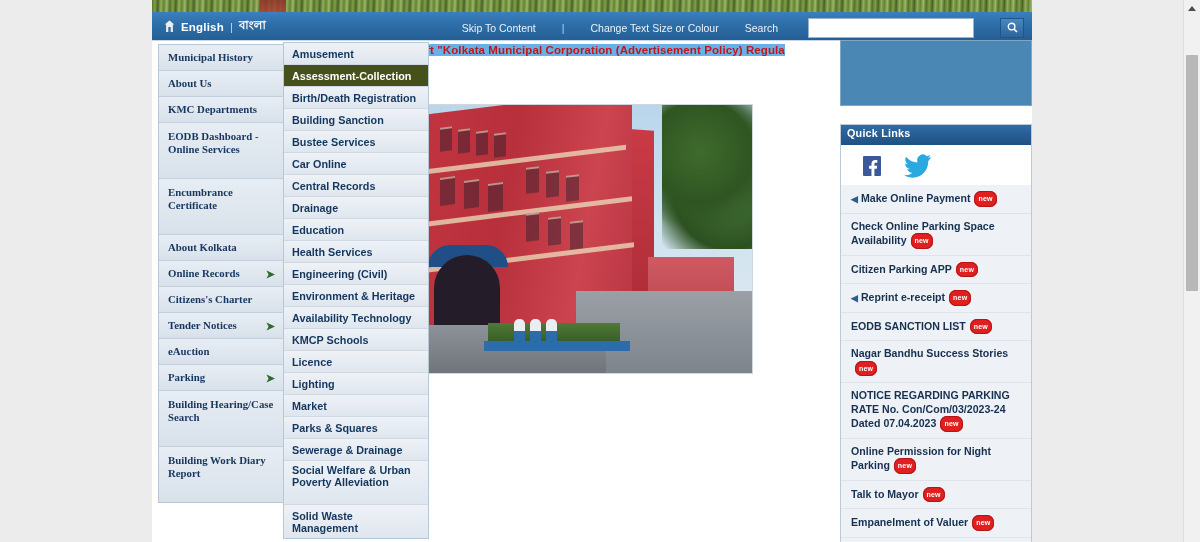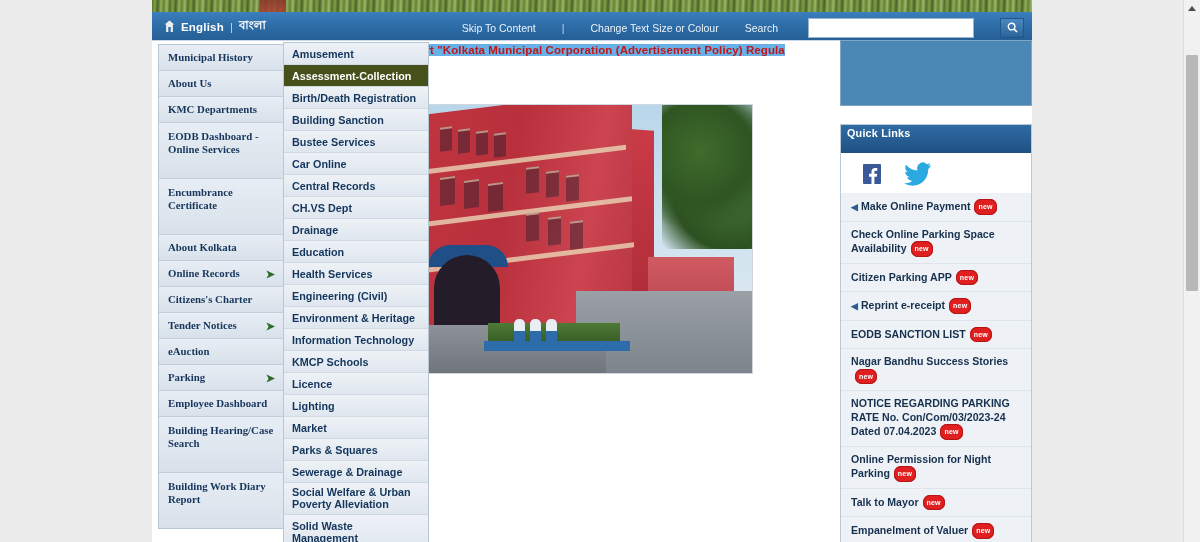--- a/index.html
+++ b/index.html
@@ -132,21 +132,21 @@
     border-bottom: 1px solid #cfd9e4;
     background: linear-gradient(#eef2f7,#dfe6ee);
     line-height: 12px;
     cursor: pointer;
   }
   .fly-item:last-child { border-bottom: none; }
   .fly-item.active {
     background: #45501b;
     color: #ffffff;
   }
-  .fly-item.two { line-height: 11.5px; padding-top:4px; padding-bottom:4px;}
+  .fly-item.two { line-height: 11.5px; padding-top:4px; padding-bottom:16px;}
 
   
   .hero {
     position: absolute; left: 273px; top: 104px;
     width: 326px; height: 268px;
     border: 1px solid #cfd6de;
     overflow: hidden;
     background: #bcd;
   }
   .hero .sky {
@@ -220,21 +220,21 @@
     background: #4a87b5;
     border: 1px solid #7fa7c4;
   }
   .ql {
     margin-top: 18px;
     width: 190px;
     border: 1px solid #bcc9d6;
     background: #ffffff;
   }
   .ql-head {
-    height: 28px;
+    height: 20px;
     background: linear-gradient(180deg,#2f6ca5,#1f5082);
     color: #ffffff; font-size: 10.8px; font-weight: bold;
     padding: 2px 4px 0 6px; box-sizing: border-box;
     letter-spacing: .2px;
   }
   .ql-social {
     display: flex; gap: 16px; padding: 8px 0 6px 16px;
     background: #fff;
   }
   .soc {
@@ -337,40 +337,38 @@
         <div class="lnav-item"><span>About Us</span></div>
         <div class="lnav-item"><span>KMC Departments</span></div>
         <div class="lnav-item tall"><span>EODB Dashboard - Online Services</span></div>
         <div class="lnav-item tall"><span>Encumbrance Certificate</span></div>
         <div class="lnav-item"><span>About Kolkata</span></div>
         <div class="lnav-item"><span>Online Records</span><span class="arrow">➤</span></div>
         <div class="lnav-item"><span>Citizens's Charter</span></div>
         <div class="lnav-item"><span>Tender Notices</span><span class="arrow">➤</span></div>
         <div class="lnav-item"><span>eAuction</span></div>
         <div class="lnav-item"><span>Parking</span><span class="arrow">➤</span></div>
-        <div class="lnav-item"><span>Employee Dashboard</span></div>
         <div class="lnav-item tall"><span>Building Hearing/Case Search</span></div>
         <div class="lnav-item tall"><span>Building Work Diary Report</span></div>
       </div>
 
     <div class="flyout">
         <div class="fly-item"><span>Amusement</span></div>
         <div class="fly-item active"><span>Assessment-Collection</span></div>
         <div class="fly-item"><span>Birth/Death Registration</span></div>
         <div class="fly-item"><span>Building Sanction</span></div>
         <div class="fly-item"><span>Bustee Services</span></div>
         <div class="fly-item"><span>Car Online</span></div>
         <div class="fly-item"><span>Central Records</span></div>
-        <div class="fly-item"><span>CH.VS Dept</span></div>
         <div class="fly-item"><span>Drainage</span></div>
         <div class="fly-item"><span>Education</span></div>
         <div class="fly-item"><span>Health Services</span></div>
         <div class="fly-item"><span>Engineering (Civil)</span></div>
         <div class="fly-item"><span>Environment &amp; Heritage</span></div>
-        <div class="fly-item"><span>Information Technology</span></div>
+        <div class="fly-item"><span>Availability Technology</span></div>
         <div class="fly-item"><span>KMCP Schools</span></div>
         <div class="fly-item"><span>Licence</span></div>
         <div class="fly-item"><span>Lighting</span></div>
         <div class="fly-item"><span>Market</span></div>
         <div class="fly-item"><span>Parks &amp; Squares</span></div>
         <div class="fly-item"><span>Sewerage &amp; Drainage</span></div>
         <div class="fly-item two"><span>Social Welfare &amp; Urban Poverty Alleviation</span></div>
         <div class="fly-item"><span>Solid Waste Management</span></div>
       </div>
 

